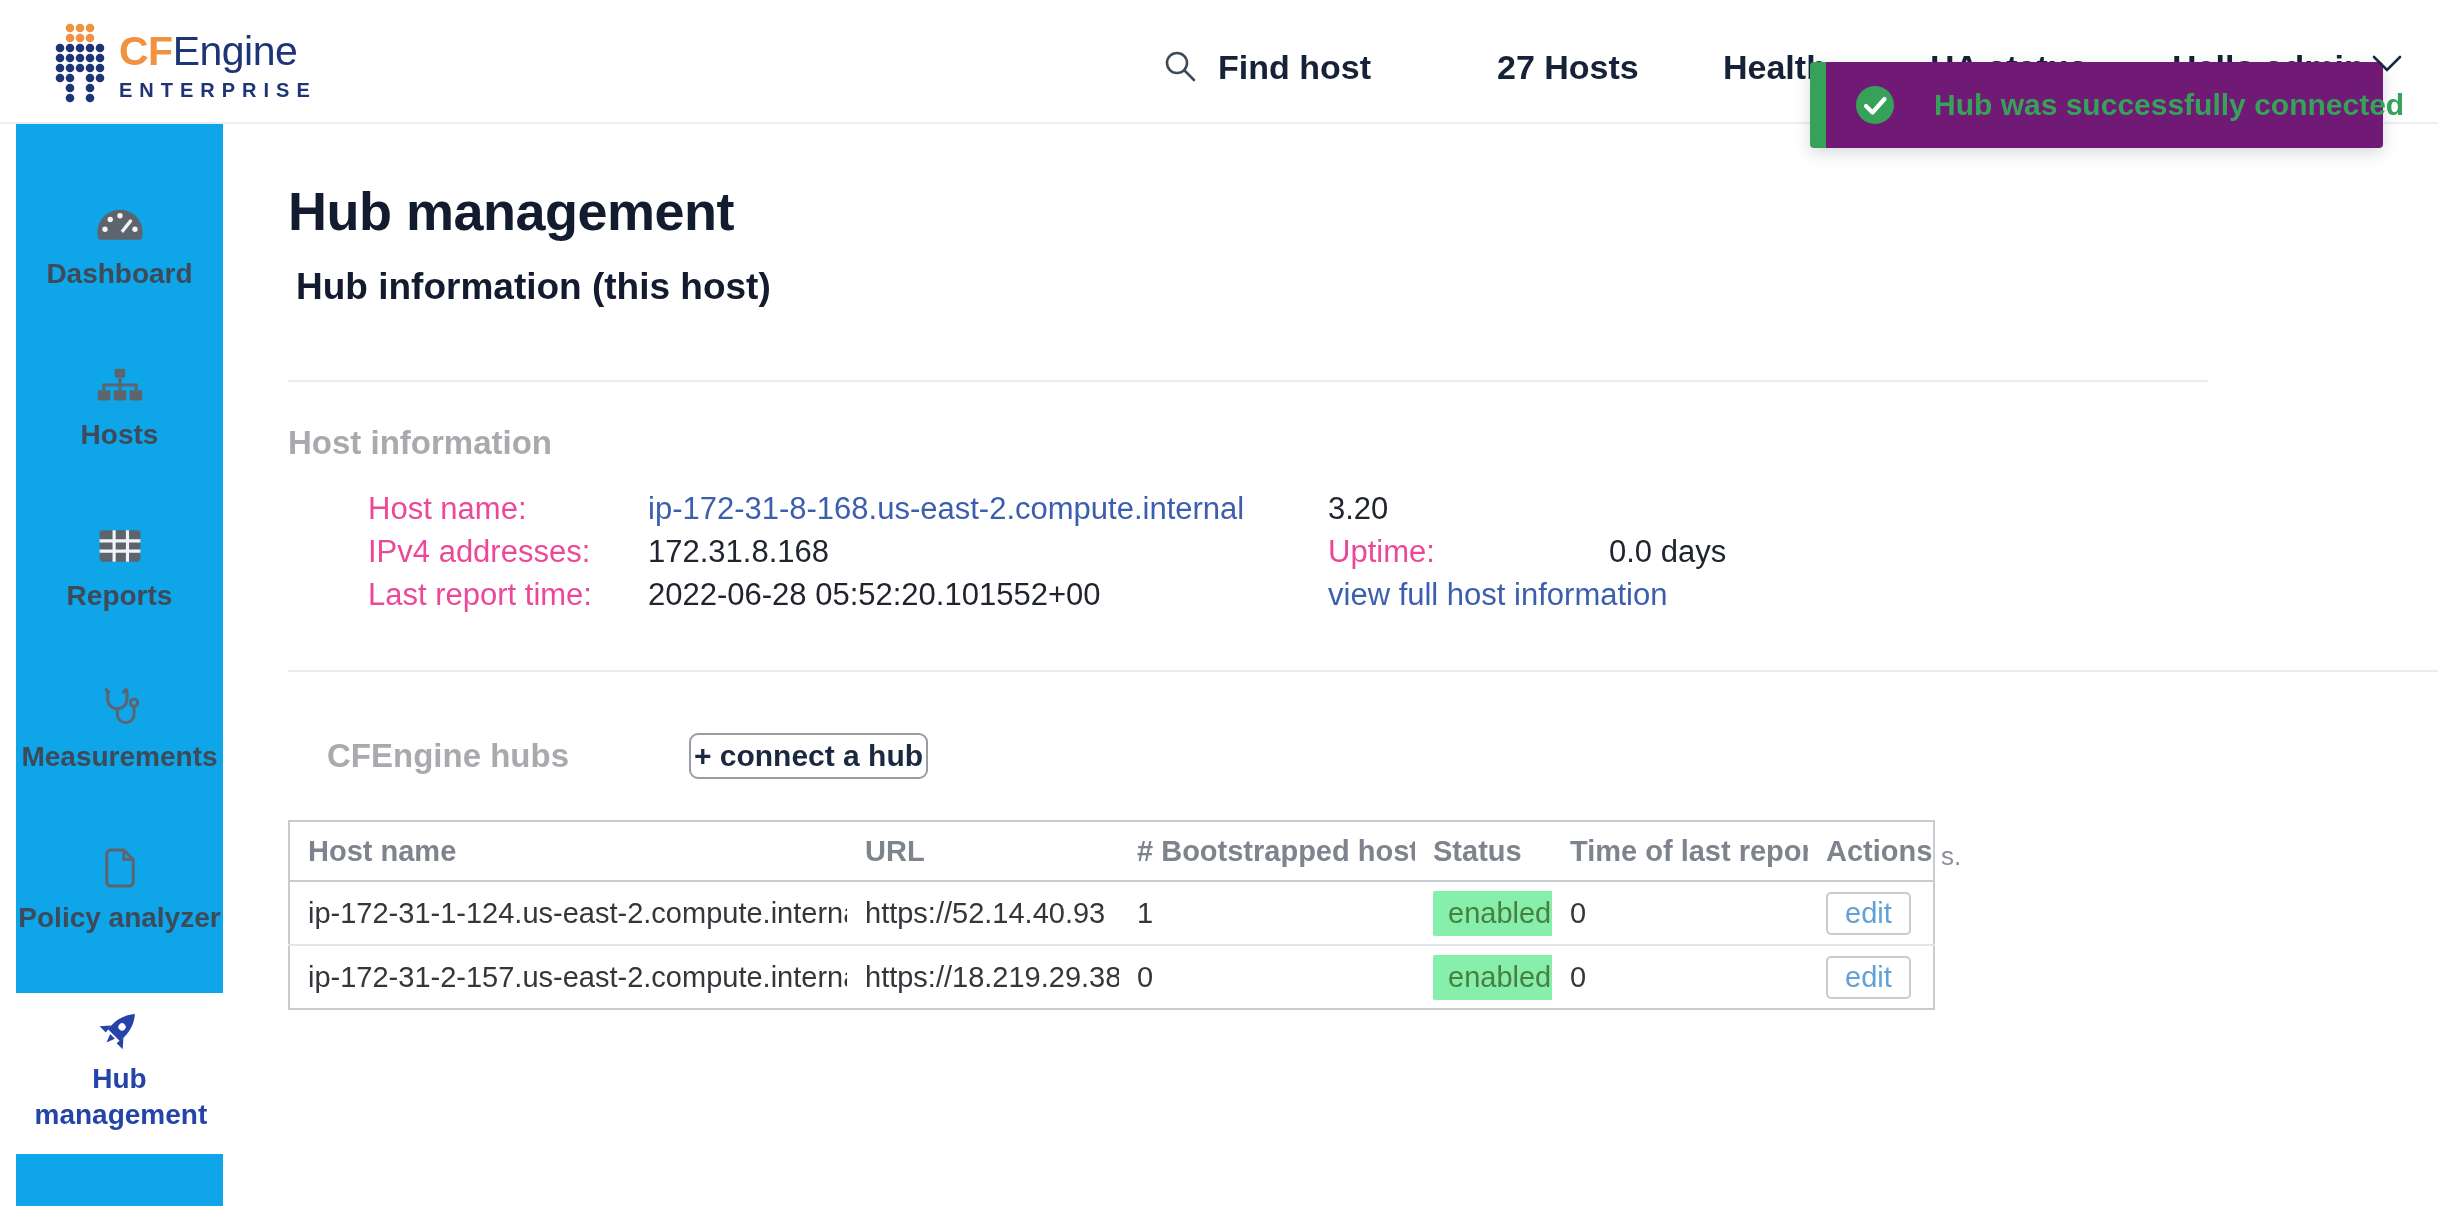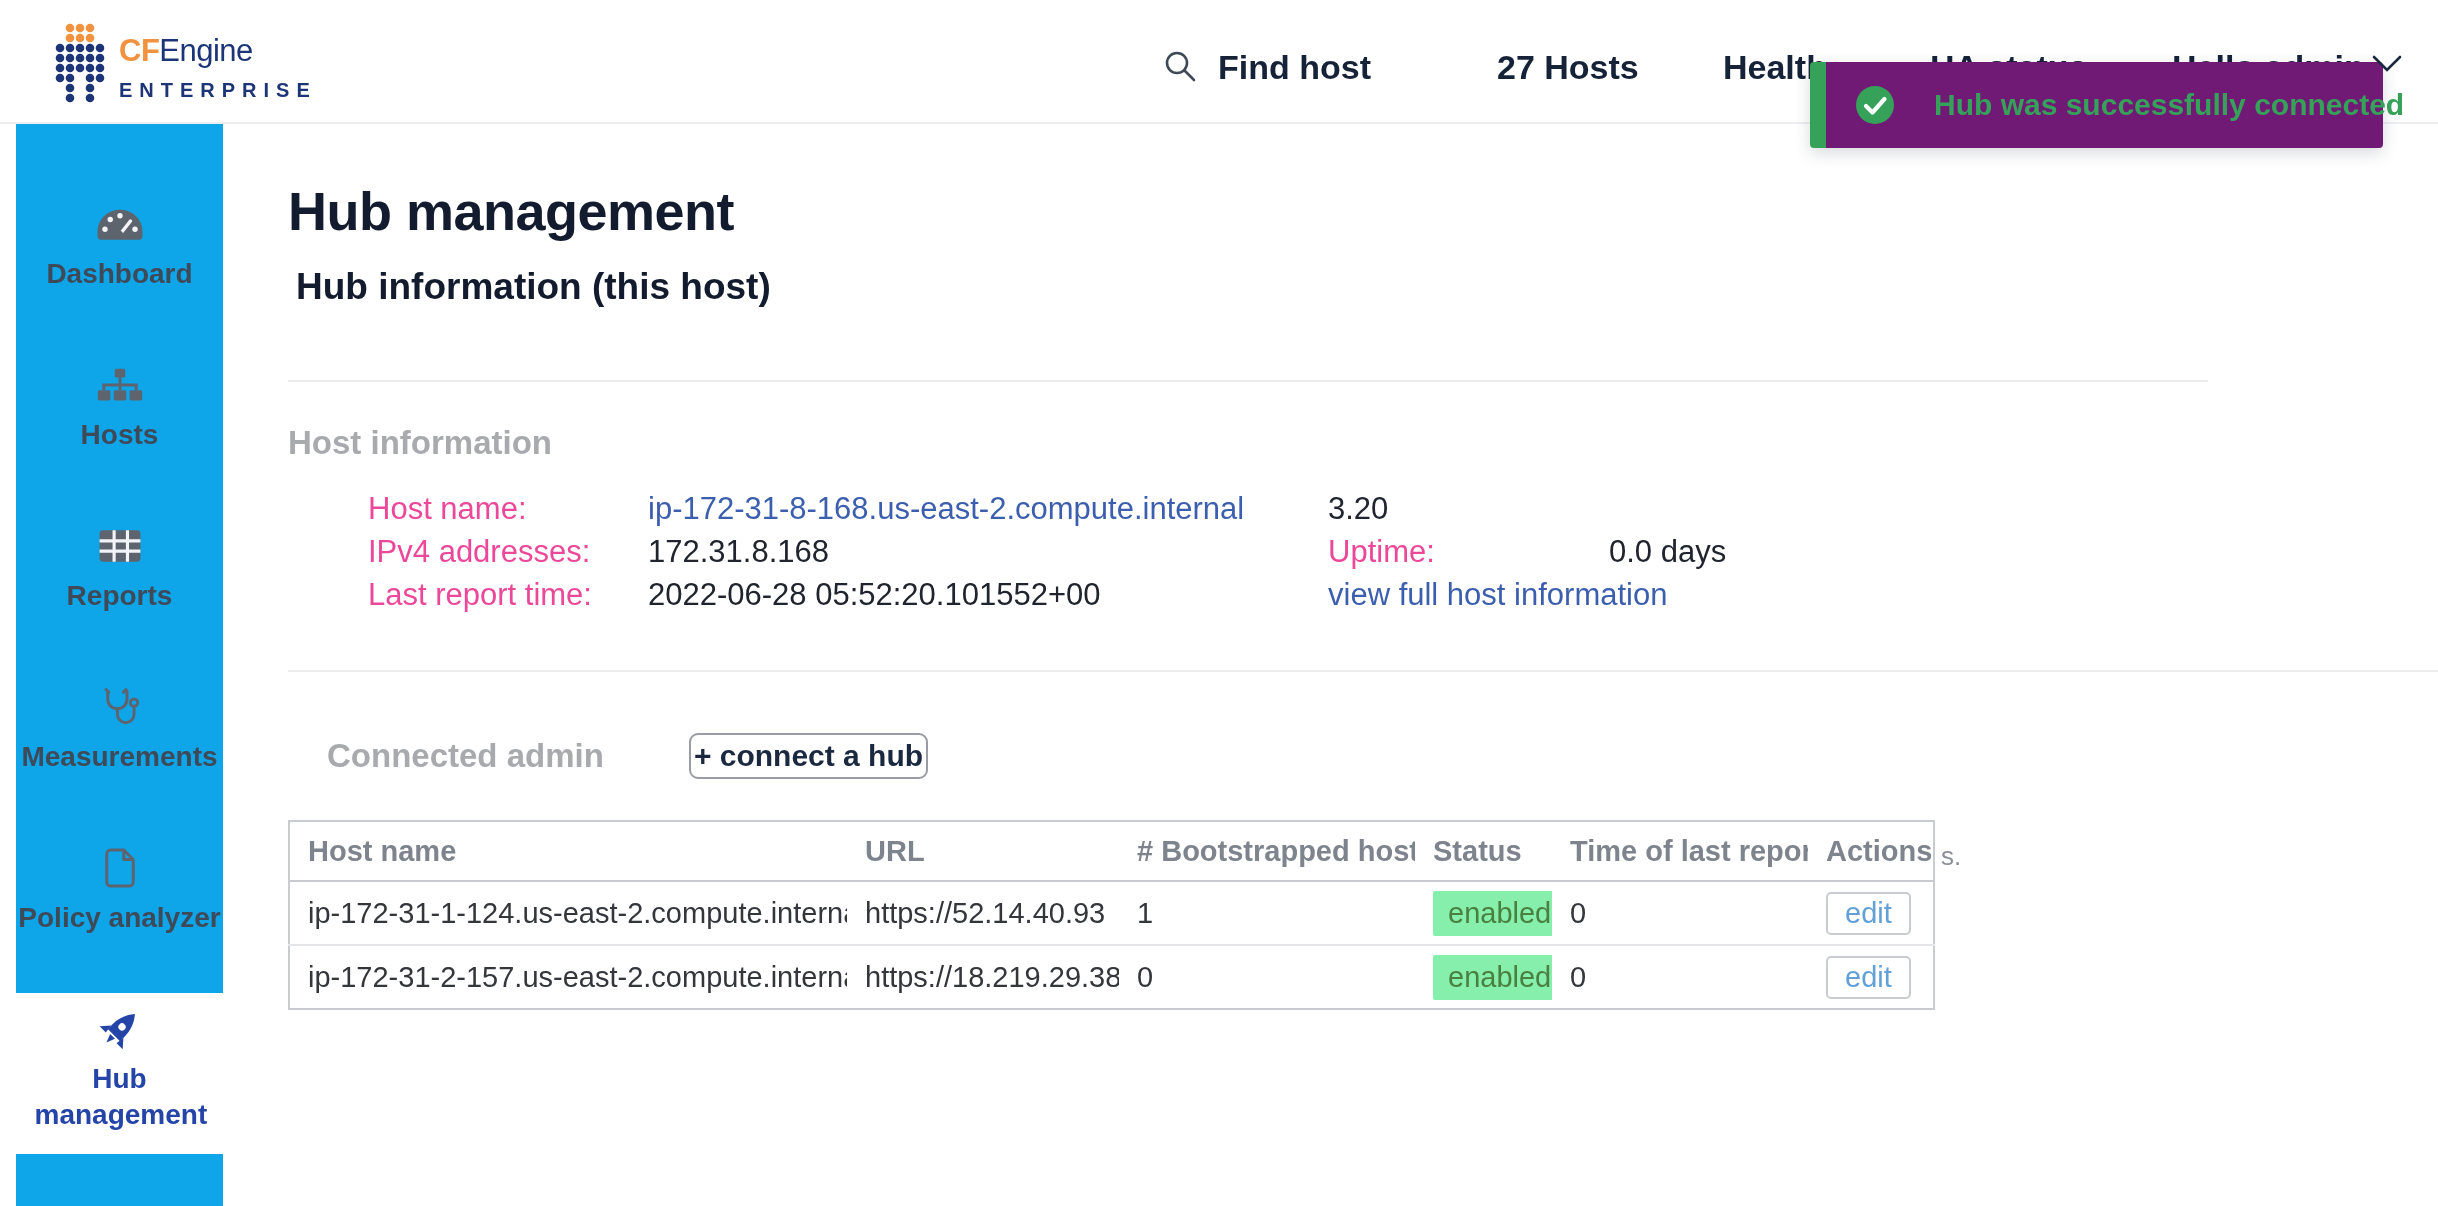--- a/index.html
+++ b/index.html
@@ -5,21 +5,21 @@
   * { margin:0; padding:0; box-sizing:border-box; }
   html,body { width:2438px; height:1206px; }
   body {
     position:relative; overflow:hidden; background:#ffffff;
     font-family:"Liberation Sans", sans-serif; color:#1b2940;
   }
   
   .header { position:absolute; left:0; top:0; width:2438px; height:124px; background:#fff; border-bottom:2px solid #eceef2; z-index:5; }
   .logo { position:absolute; left:55px; top:22px; display:flex; align-items:center; gap:14px; }
   .logo-text { display:flex; flex-direction:column; }
-  .logo-line1 { font-size:31px; line-height:44px; font-weight:700; letter-spacing:-0.5px; }
+  .logo-line1 { font-size:41px; line-height:44px; font-weight:700; letter-spacing:-0.5px; }
   .logo-cf { color:#f0923f; }
   .logo-engine { color:#1d3577; font-weight:500; }
   .logo-sub { font-size:20px; letter-spacing:7px; color:#1d3577; font-weight:700; margin-top:6px; }
   .nav-item { position:absolute; top:48px; font-size:34px; font-weight:700; color:#152238; white-space:nowrap; cursor:pointer; }
   .search-ico { position:absolute; left:1163px; top:49px; }
   
   .toast { position:absolute; left:1810px; top:62px; width:573px; height:86px; background:#701a75;
     border-left:16px solid #35a159; border-radius:4px; box-shadow:0 5px 16px rgba(40,50,60,.18);
     display:flex; align-items:center; z-index:50; }
   .toast-check { margin-left:29px; width:40px; height:40px; flex:0 0 auto; }
@@ -252,21 +252,21 @@
       <span class="info-lbl">Uptime:</span>
       <span class="info-val">0.0 days</span>
     </div>
     <div class="info-row">
       <span class="blue">view full host information</span>
     </div>
   </div>
 
   <div class="divider div2"></div>
 
-  <div class="sec-head hubs-head">Connected admin</div>
+  <div class="sec-head hubs-head">CFEngine hubs</div>
   <button class="connect-btn">+ connect a hub</button>
   <div class="stray">s.</div>
 
   <table class="hub-table">
     <colgroup>
         <col class="c1">
         <col class="c2">
         <col class="c3">
         <col class="c4">
         <col class="c5">

